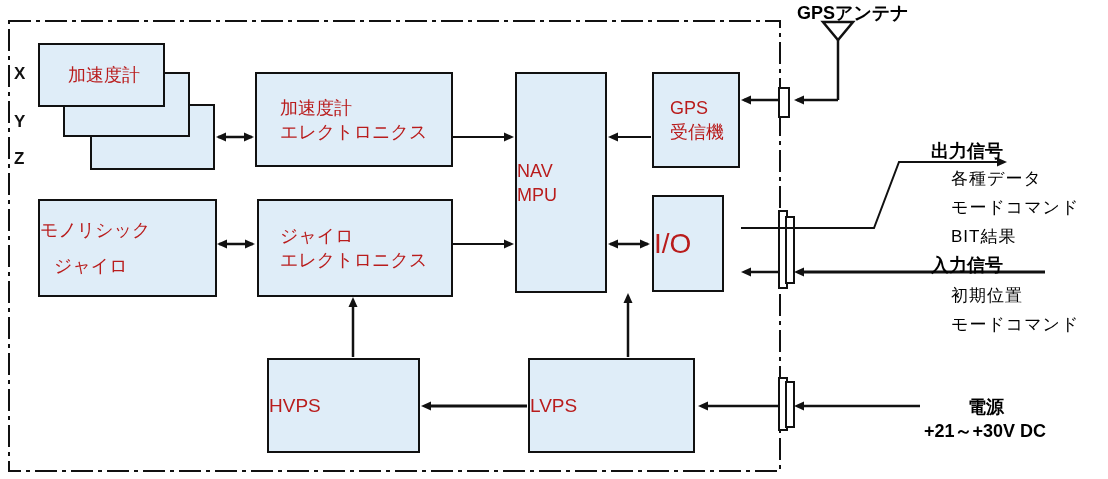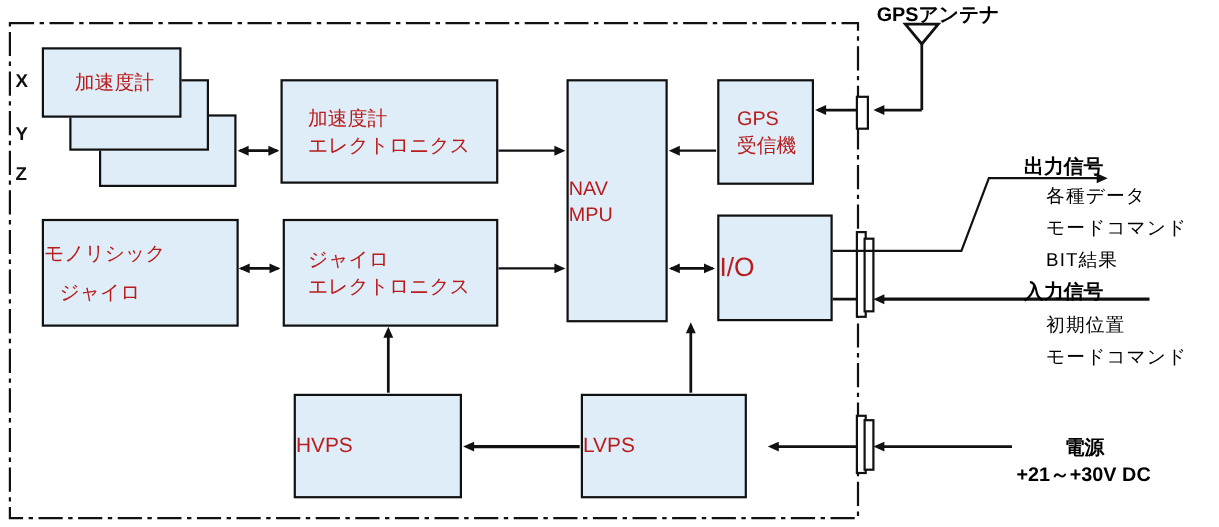--- a/index.html
+++ b/index.html
@@ -143,29 +143,29 @@
   <div class="blk center" style="left:38px;top:199px;width:179px;height:98px;gap:12px;">
     <div class="ln" style="margin-right:12px;">モノリシック</div>
     <div class="ln" style="margin-left:14px;">ジャイロ</div>
   </div>
 
   <div class="blk" style="left:257px;top:199px;width:196px;height:98px;padding-left:21px;">
     <div class="ln">ジャイロ</div>
     <div class="ln">エレクトロニクス</div>
   </div>
 
-  <div class="blk center" style="left:652px;top:195px;width:105px;height:97px;font-size:24px;">
+  <div class="blk center" style="left:652px;top:195px;width:72px;height:97px;font-size:28px;">
     <div class="ln">I/O</div>
   </div>
 
   <div class="blk center" style="left:267px;top:358px;width:153px;height:95px;font-size:19px;">
     <div class="ln">HVPS</div>
   </div>
 
-  <div class="blk center" style="left:528px;top:358px;width:151px;height:95px;font-size:19px;">
+  <div class="blk center" style="left:528px;top:358px;width:167px;height:95px;font-size:19px;">
     <div class="ln">LVPS</div>
   </div>
 
   <div class="extlabel" style="left:797px;top:1px;">GPSアンテナ</div>
 
   <div class="extlabel" style="left:931px;top:139px;">出力信号</div>
   <div class="extlist" style="left:951px;top:167px;">
     <div class="li">各種データ</div>
     <div class="li">モードコマンド</div>
     <div class="li">BIT結果</div>

